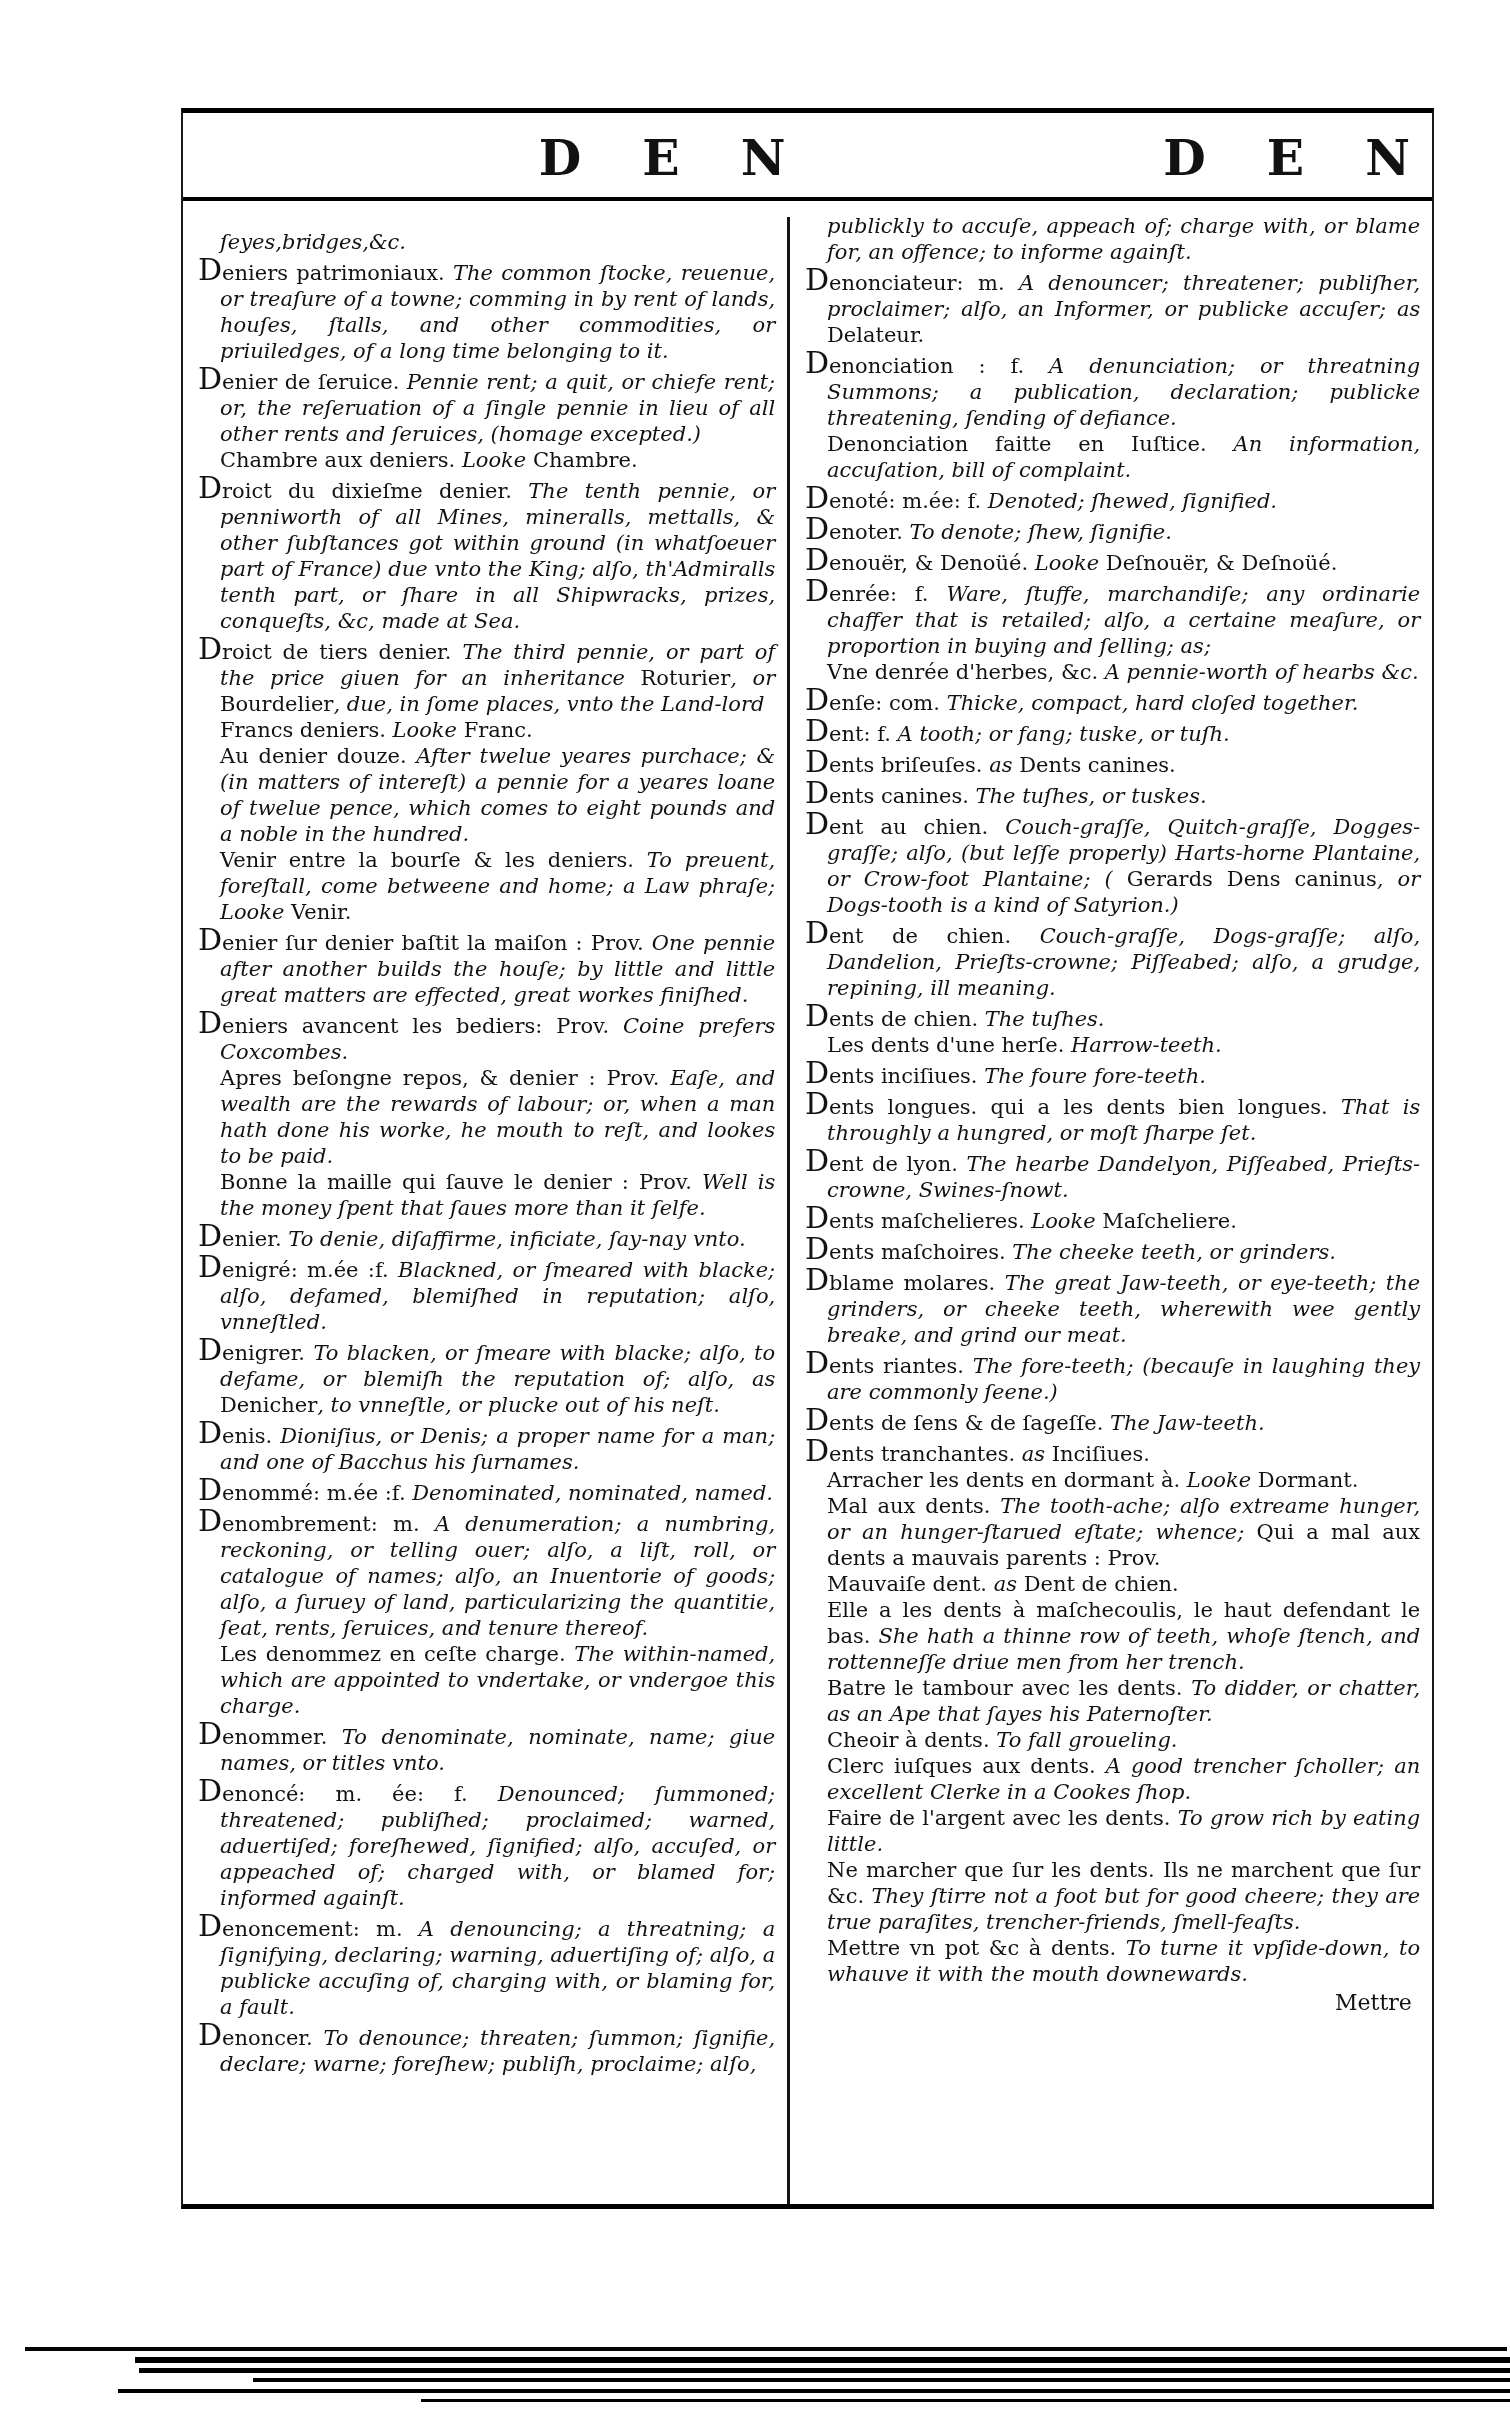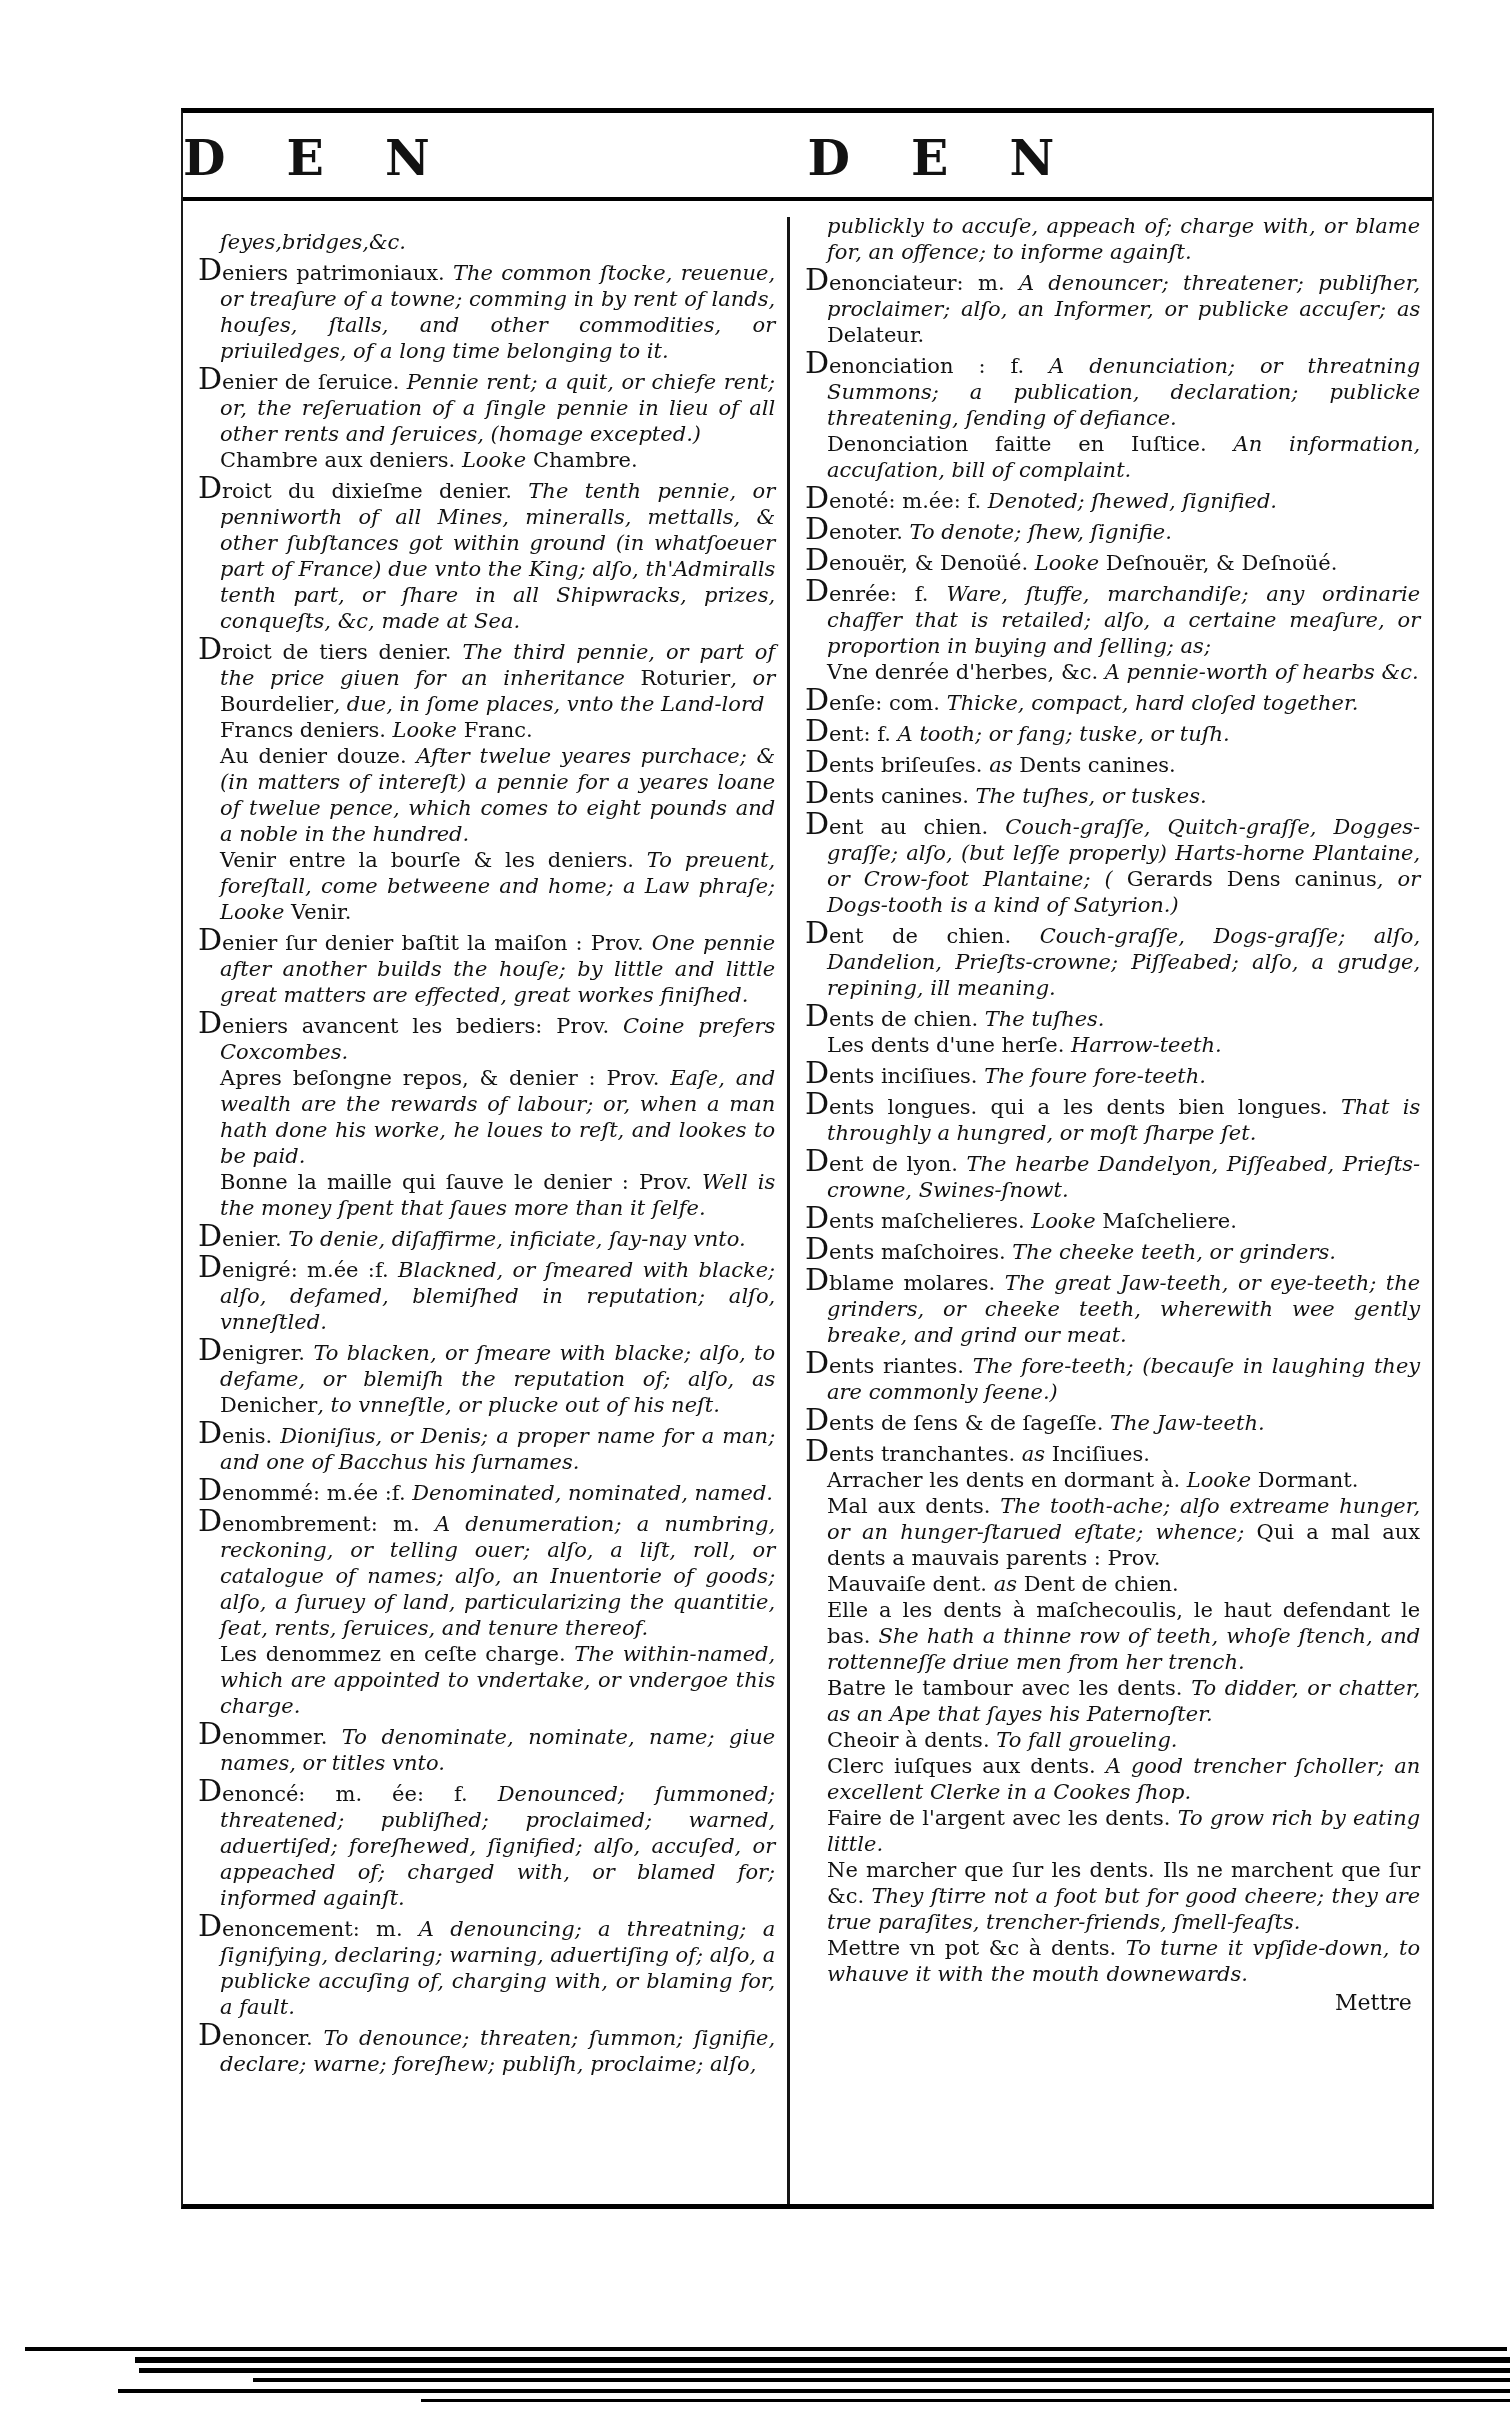--- a/index.html
+++ b/index.html
@@ -12,21 +12,21 @@
     position:absolute;left:181px;top:108px;width:1253px;height:2101px;
     border-left:2.5px solid #1a1a1a;border-right:2.5px solid #1a1a1a;
     border-top:5.9px solid #000;border-bottom:5px solid #000;
     display:flex;flex-direction:column;box-sizing:border-box;
   }
   .runhead{
     display:flex;height:84px;border-bottom:4.2px solid #000;
     align-items:center;flex:0 0 auto;
   }
   .runhead .half{
-    flex:1;text-align:left;font-size:49px;letter-spacing:22px;
+    flex:1;text-align:right;font-size:49px;letter-spacing:22px;
     font-weight:bold;padding-top:5px;
   }
   .cols{flex:1;display:flex;overflow:hidden;}
   .col{box-sizing:border-box;padding:11.8px 11.8px 0 15px;overflow:hidden;}
   .col.left{width:48.6%;border-right:3.4px solid #151515;margin-top:16px;}
   .col.right{width:51.4%;}
   p.entry{
     margin:0;font-size:21px;line-height:26px;text-align:justify;
     padding-left:22px;text-indent:0;
   }
@@ -53,21 +53,21 @@
         <p class="entry head"><span class="initial">D</span><span class="ro">eniers patrimoniaux. </span><span class="it">The common ſtocke, reuenue, or treaſure of a towne; comming in by rent of lands, houſes, ſtalls, and other commodities, or priuiledges, of a long time belonging to it.</span></p>
         <p class="entry head"><span class="initial">D</span><span class="ro">enier de ſeruice. </span><span class="it">Pennie rent; a quit, or chiefe rent; or, the reſeruation of a ſingle pennie in lieu of all other rents and ſeruices, (homage excepted.)</span></p>
         <p class="entry"><span class="ro">Chambre aux deniers. </span><span class="it">Looke </span><span class="ro">Chambre.</span></p>
         <p class="entry head"><span class="initial">D</span><span class="ro">roict du dixieſme denier. </span><span class="it">The tenth pennie, or penniworth of all Mines, mineralls, mettalls, &amp; other ſubſtances got within ground (in whatſoeuer part of France) due vnto the King; alſo, th'Admiralls tenth part, or ſhare in all Shipwracks, prizes, conqueſts, &amp;c, made at Sea.</span></p>
         <p class="entry head"><span class="initial">D</span><span class="ro">roict de tiers denier. </span><span class="it">The third pennie, or part of the price giuen for an inheritance </span><span class="ro">Roturier</span><span class="it">, or </span><span class="ro">Bourdelier</span><span class="it">, due, in ſome places, vnto the Land-lord</span></p>
         <p class="entry"><span class="ro">Francs deniers. </span><span class="it">Looke </span><span class="ro">Franc.</span></p>
         <p class="entry"><span class="ro">Au denier douze. </span><span class="it">After twelue yeares purchace; &amp; (in matters of intereſt) a pennie for a yeares loane of twelue pence, which comes to eight pounds and a noble in the hundred.</span></p>
         <p class="entry"><span class="ro">Venir entre la bourſe &amp; les deniers. </span><span class="it">To preuent, foreſtall, come betweene and home; a Law phraſe; Looke </span><span class="ro">Venir.</span></p>
         <p class="entry head"><span class="initial">D</span><span class="ro">enier ſur denier baſtit la maiſon : Prov. </span><span class="it">One pennie after another builds the houſe; by little and little great matters are effected, great workes finiſhed.</span></p>
         <p class="entry head"><span class="initial">D</span><span class="ro">eniers avancent les bediers: Prov. </span><span class="it">Coine prefers Coxcombes.</span></p>
-        <p class="entry"><span class="ro">Apres beſongne repos, &amp; denier : Prov. </span><span class="it">Eaſe, and wealth are the rewards of labour; or, when a man hath done his worke, he loues to reſt, and lookes to be paid.</span></p>
+        <p class="entry"><span class="ro">Apres beſongne repos, &amp; denier : Prov. </span><span class="it">Eaſe, and wealth are the rewards of labour; or, when a man hath done his worke, he mouth to reſt, and lookes to be paid.</span></p>
         <p class="entry"><span class="ro">Bonne la maille qui ſauve le denier : Prov. </span><span class="it">Well is the money ſpent that ſaues more than it ſelfe.</span></p>
         <p class="entry head"><span class="initial">D</span><span class="ro">enier. </span><span class="it">To denie, diſaffirme, inficiate, ſay-nay vnto.</span></p>
         <p class="entry head"><span class="initial">D</span><span class="ro">enigré: m.ée :f. </span><span class="it">Blackned, or ſmeared with blacke; alſo, defamed, blemiſhed in reputation; alſo, vnneſtled.</span></p>
         <p class="entry head"><span class="initial">D</span><span class="ro">enigrer. </span><span class="it">To blacken, or ſmeare with blacke; alſo, to defame, or blemiſh the reputation of; alſo, as </span><span class="ro">Denicher</span><span class="it">, to vnneſtle, or plucke out of his neſt.</span></p>
         <p class="entry head"><span class="initial">D</span><span class="ro">enis. </span><span class="it">Dioniſius, or Denis; a proper name for a man; and one of Bacchus his ſurnames.</span></p>
         <p class="entry head"><span class="initial">D</span><span class="ro">enommé: m.ée :f. </span><span class="it">Denominated, nominated, named.</span></p>
         <p class="entry head"><span class="initial">D</span><span class="ro">enombrement: m. </span><span class="it">A denumeration; a numbring, reckoning, or telling ouer; alſo, a liſt, roll, or catalogue of names; alſo, an Inuentorie of goods; alſo, a ſuruey of land, particularizing the quantitie, ſeat, rents, ſeruices, and tenure thereof.</span></p>
         <p class="entry"><span class="ro">Les denommez en ceſte charge. </span><span class="it">The within-named, which are appointed to vndertake, or vndergoe this charge.</span></p>
         <p class="entry head"><span class="initial">D</span><span class="ro">enommer. </span><span class="it">To denominate, nominate, name; giue names, or titles vnto.</span></p>
         <p class="entry head"><span class="initial">D</span><span class="ro">enoncé: m. ée: f. </span><span class="it">Denounced; ſummoned; threatened; publiſhed; proclaimed; warned, aduertiſed; foreſhewed, ſignified; alſo, accuſed, or appeached of; charged with, or blamed for; informed againſt.</span></p>

